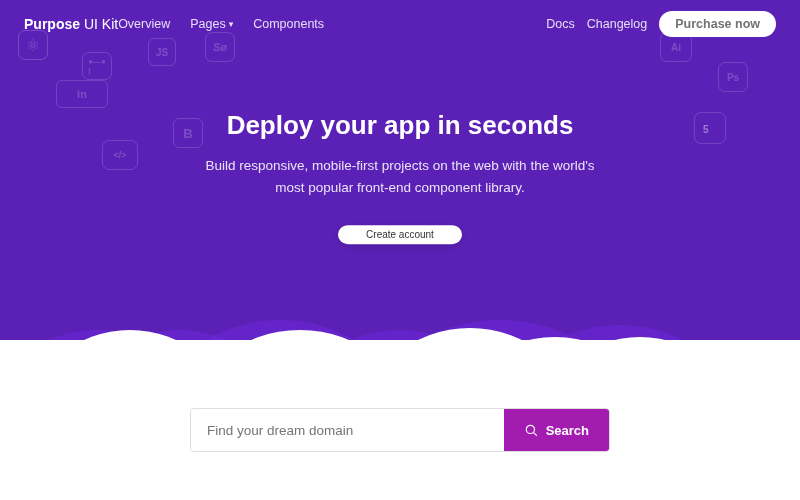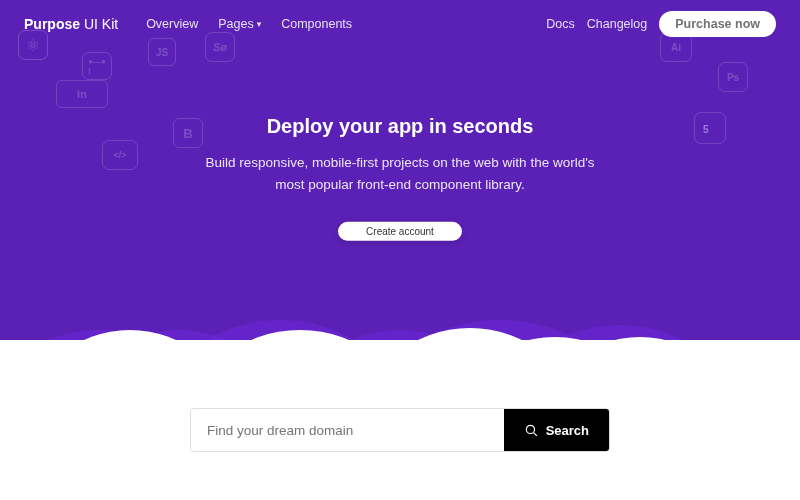--- a/index.html
+++ b/index.html
@@ -6,21 +6,21 @@
     body { width: 800px; height: 500px; overflow: hidden; font-family: -apple-system, BlinkMacSystemFont, 'Segoe UI', sans-serif; background: #fff; }
 
     
     .navbar {
       position: absolute; top: 0; left: 0; right: 0; height: 48px;
       display: flex; align-items: center; padding: 0 24px;
       z-index: 10;
     }
     .nav-brand { font-weight: 700; color: #fff; font-size: 14px; white-space: nowrap; }
     .nav-brand span { font-weight: 400; margin-top: 9px; }
-    .nav-links { display: flex; align-items: center; gap: 20px; margin-left: 28px; }
+    .nav-links { display: flex; align-items: center; gap: 20px; }
     .nav-link { color: rgba(255,255,255,0.85); font-size: 12.5px; cursor: pointer; white-space: nowrap; display: flex; align-items: center; gap: 3px; }
     .chevron { font-size: 9px; }
     .nav-right { margin-left: auto; display: flex; align-items: center; gap: 12px; }
     .nav-right-link { color: rgba(255,255,255,0.85); font-size: 12.5px; cursor: pointer; }
     .purchase-btn {
       background: #fff; color: #737373; border: none; border-radius: 20px;
       padding: 6px 16px; font-size: 12.5px; font-weight: 600; cursor: pointer;
     }
 
     
@@ -31,21 +31,21 @@
     }
 
     
     .hero-content {
       position: absolute;
       top: 50%; left: 50%; transform: translate(-50%, -52%);
       text-align: center; color: #fff; z-index: 5;
       width: 520px;
     }
     .hero-title {
-      font-size: 20px; font-weight: 700; margin-bottom: 14px; line-height: 1.2;
+      font-size: 26px; font-weight: 700; margin-bottom: 14px; line-height: 1.2;
     }
     .hero-subtitle {
       font-size: 13.5px; color: rgba(255,255,255,0.88); line-height: 1.6; margin-bottom: 26px;
     }
     .create-btn {
       background: #fff; color: #333; border: none; border-radius: 24px;
       padding: 4px 28px; font-size: 10px; font-weight: 500; cursor: pointer;
       box-shadow: 0 2px 8px rgba(0,0,0,0.15);
     }
 
@@ -61,21 +61,21 @@
       display: flex; align-items: center;
       border: 1.5px solid #ddd; border-radius: 4px; overflow: hidden;
       width: 420px; height: 44px;
       z-index: 10; position: relative;
     }
     .domain-input {
       flex: 1; border: none; outline: none; padding: 0 16px;
       font-size: 13.5px; color: #555; background: #fff; height: 100%;
     }
     .search-btn {
-      background: #000000; color: #fff; border: none; padding: 0 20px;
+      background: #a21caf; color: #fff; border: none; padding: 0 20px;
       height: 100%; display: flex; align-items: center; gap: 8px;
       font-size: 13px; font-weight: 600; cursor: pointer; white-space: nowrap;
     }
     .search-icon-svg { width: 14px; height: 14px; fill: none; stroke: #fff; stroke-width: 2; }
 
     
     .cloud-svg { position: absolute; bottom: 0; left: 0; width: 100%; z-index: 2; }
   </style>
 </head>
 <body>

